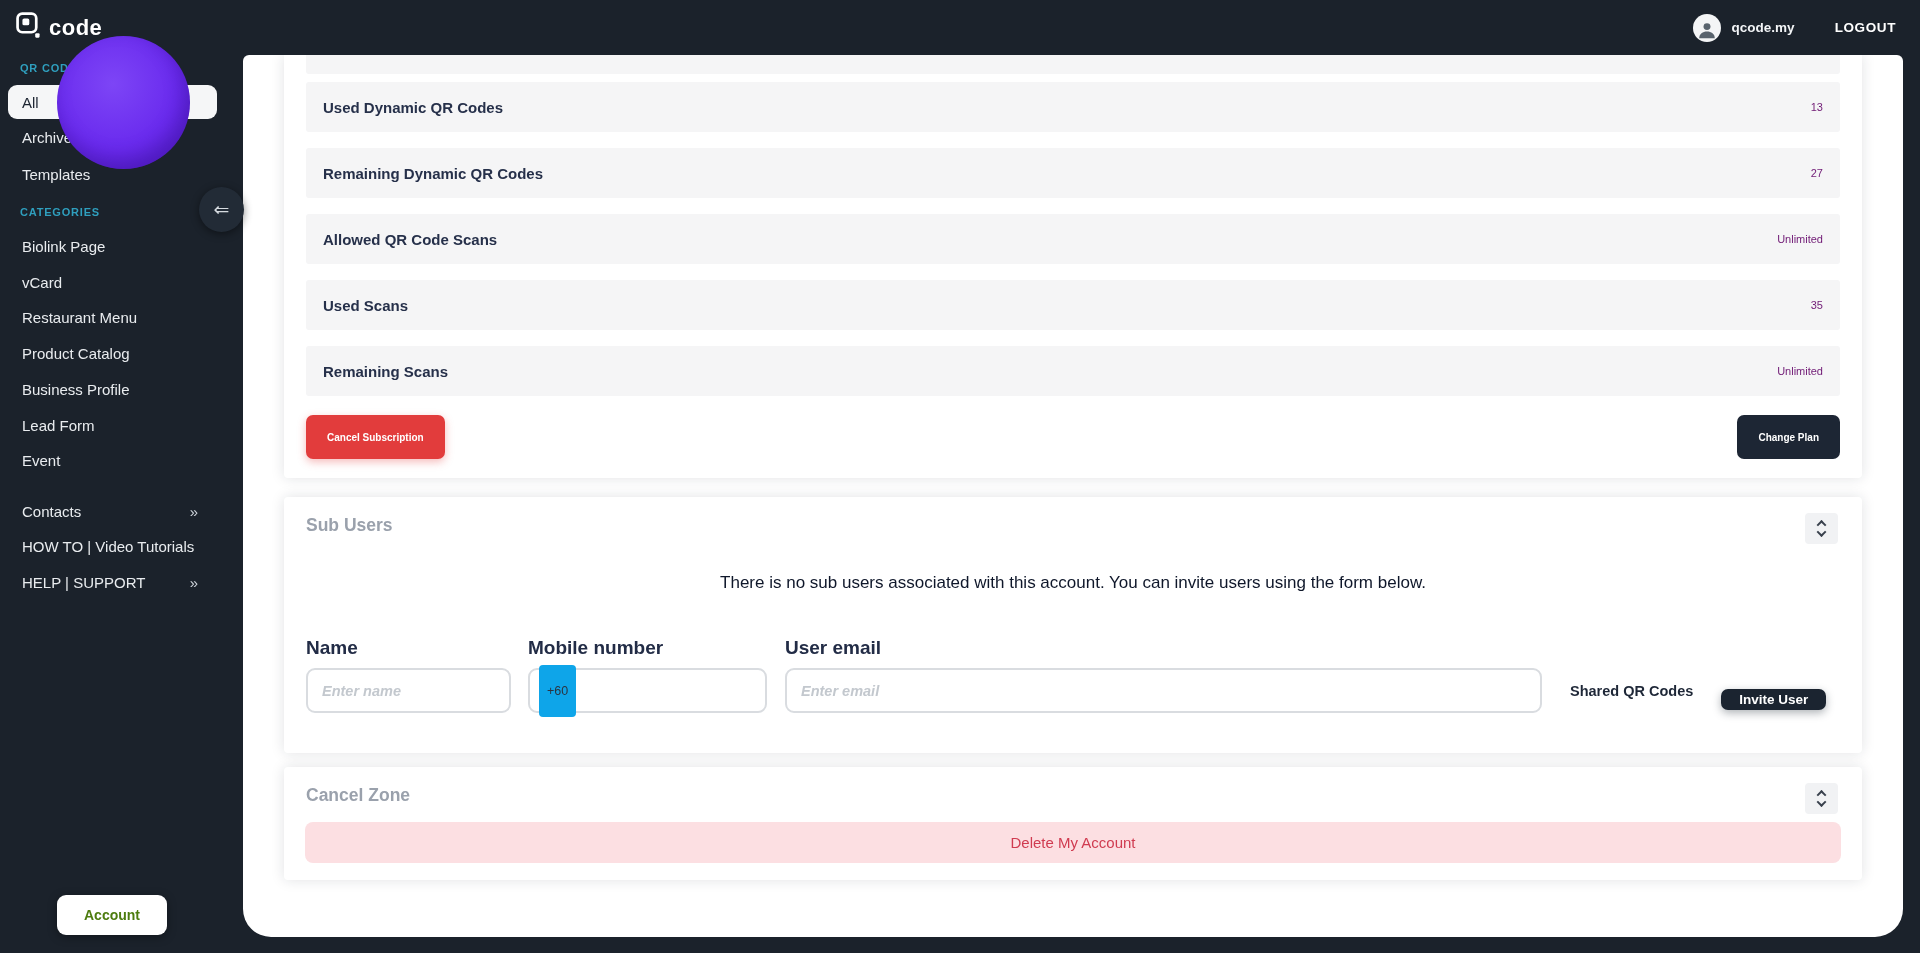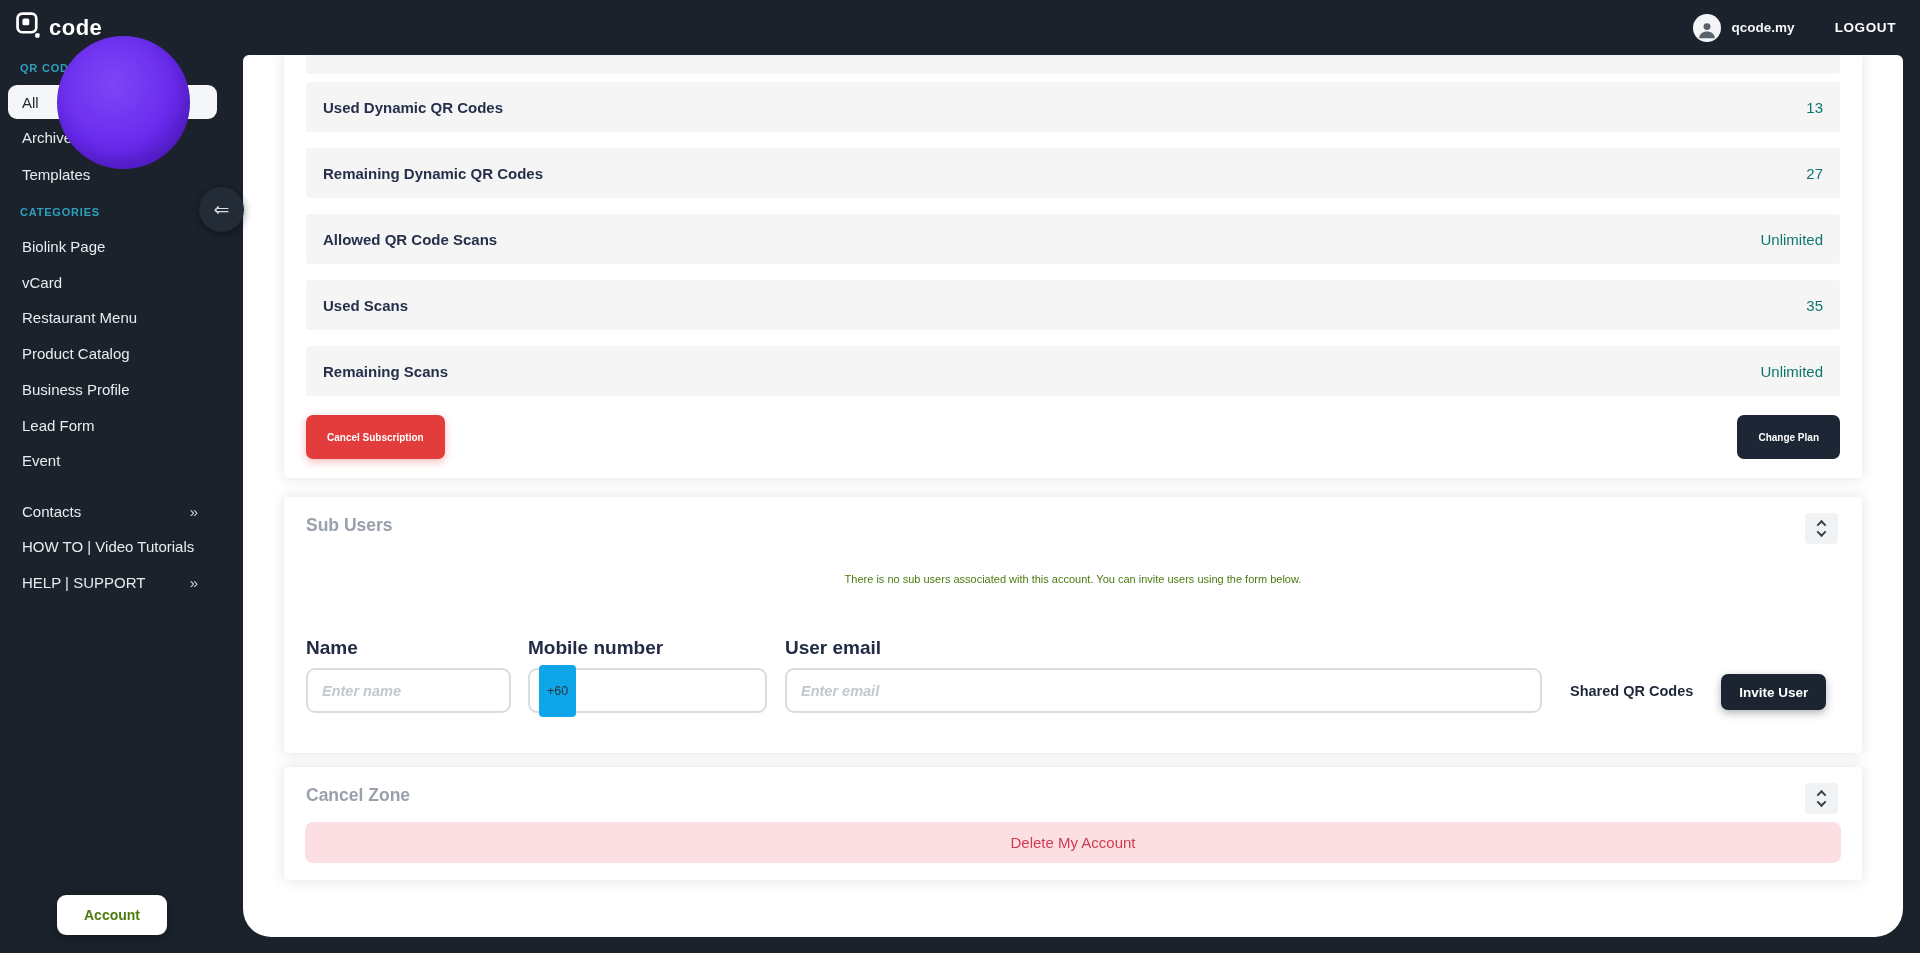--- a/index.html
+++ b/index.html
@@ -67,58 +67,58 @@
     box-shadow:0 0 14px rgba(27,34,43,0.13); border-radius:4px; }
   .card1 { top:0; height:423px; border-radius:0 0 4px 4px; padding:0 22px; }
   .card2 { top:442px; height:256px; }
   .card3 { top:712px; height:113px; }
 
   .sliver { height:19px; background:#f5f5f6; border-radius:0 0 3px 3px; }
   .srow { height:50px; margin-top:16px; background:#f5f5f6; border-radius:3px;
     display:flex; align-items:center; justify-content:space-between; padding:0 17px; }
   .srow:nth-of-type(2) { margin-top:8px; }
   .srow .rlabel { font-size:15px; font-weight:bold; color:#26304a; }
-  .srow .rvalue { font-size:15px; color:#0f766e; }
+  .srow .rvalue { font-size:11px; color:#701a75; }
   .btn-row { margin-top:19px; display:flex; justify-content:space-between; align-items:center; }
   .btn { border:none; border-radius:7px; font-family:inherit; font-size:10px;
     font-weight:bold; padding:0 21px; height:44px; cursor:pointer; }
   .btn-red { background:#e23c3c; color:#ffffff; box-shadow:0 3px 8px rgba(226,60,60,0.35); }
   .btn-navy { background:#1d2634; color:#ffffff; }
 
   .sec-title { position:absolute; left:22px; top:18px; font-size:17.5px;
     font-weight:bold; color:#9aa1ac; }
   .stepper { position:absolute; right:24px; top:16px; width:33px; height:31px;
     background:#f1f2f4; border-radius:4px; display:flex; flex-direction:column;
     align-items:center; justify-content:center; gap:3px; cursor:pointer; }
   .chev-up,.chev-down { width:7px; height:7px; border-left:2px solid #39414d;
     border-top:2px solid #39414d; }
   .chev-up { transform:rotate(45deg) translate(1px,1px); }
   .chev-down { transform:rotate(225deg) translate(1px,1px); }
 
   .empty-msg { position:absolute; left:0; right:0; top:76px; text-align:center;
-    font-size:11px; color:#4d7c0f; }
+    font-size:17px; color:#0f172a; }
   .invite-form { position:absolute; left:22px; top:140px; display:flex; align-items:flex-end; }
   .fgroup { display:flex; flex-direction:column; }
   .flabel { font-size:19px; font-weight:bold; color:#222c46; margin-bottom:9px; }
   .finput { height:45px; border:2px solid #d9dce0; border-radius:9px; padding:0 14px;
     font-family:inherit; font-size:14.5px; color:#be185d; outline:none; background:#fff; }
   .finput::placeholder { color:#c3c8ce; font-style:italic; font-weight:bold; opacity:1; }
   .w-name { width:205px; }
   .g-mobile { margin-left:17px; }
   .mobile-box { width:239px; height:45px; border:2px solid #d9dce0; border-radius:9px;
     display:flex; align-items:center; padding:0 9px; background:#fff; cursor:text; }
   .prefix-chip { background:#0ea5e9; border-radius:4px; padding:19px 8px;
     font-size:12.5px; color:#2b3442; }
   .g-email { margin-left:18px; }
   .w-email { width:757px; }
   .shared-label { margin-left:28px; height:45px; display:flex; align-items:center;
     font-size:14.5px; font-weight:bold; color:#1e2737; cursor:pointer; white-space:nowrap; }
   .invite-btn { margin-left:28px; margin-bottom:3px; background:#1b2430; color:#fff;
     border:none; border-radius:7px; font-family:inherit; font-size:13.5px;
-    font-weight:bold; height:36px; padding:0 18px; cursor:pointer;
+    font-weight:bold; height:21px; padding:0 18px; cursor:pointer;
     box-shadow:0 3px 8px rgba(27,36,48,0.35); }
 
   .danger-bar { position:absolute; left:21px; right:21px; top:55px; height:41px;
     background:#fcdfe2; border-radius:8px; display:flex; align-items:center;
     justify-content:center; font-size:15px; font-weight:normal; color:#d03b50; cursor:pointer; }
 </style>
 </head>
 <body>
 
 <div class="topbar">

